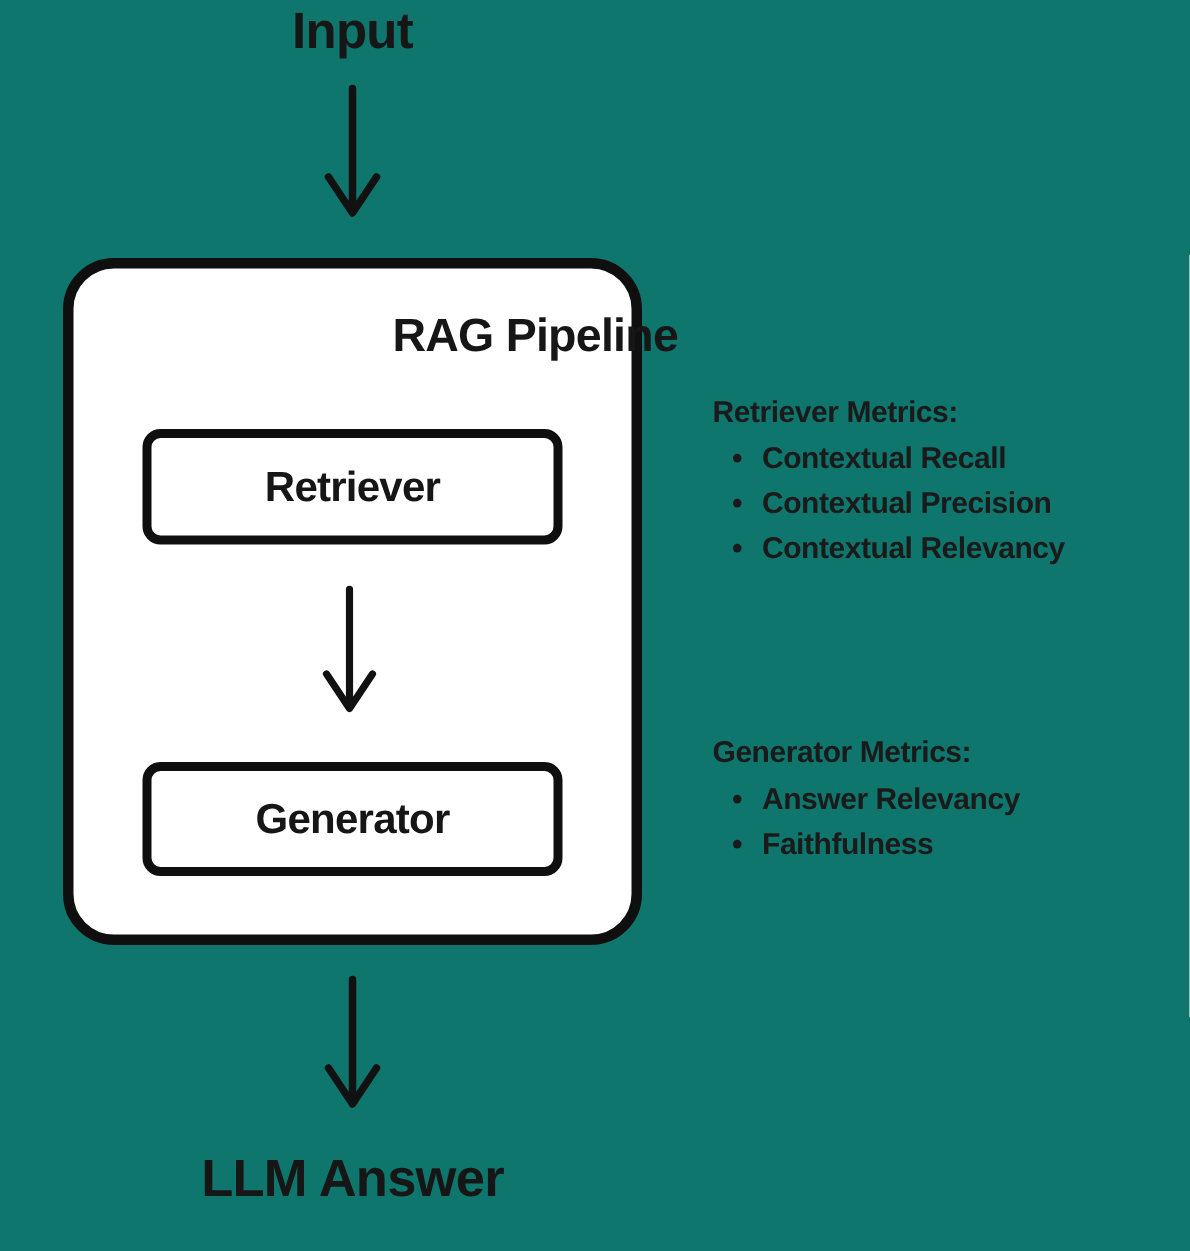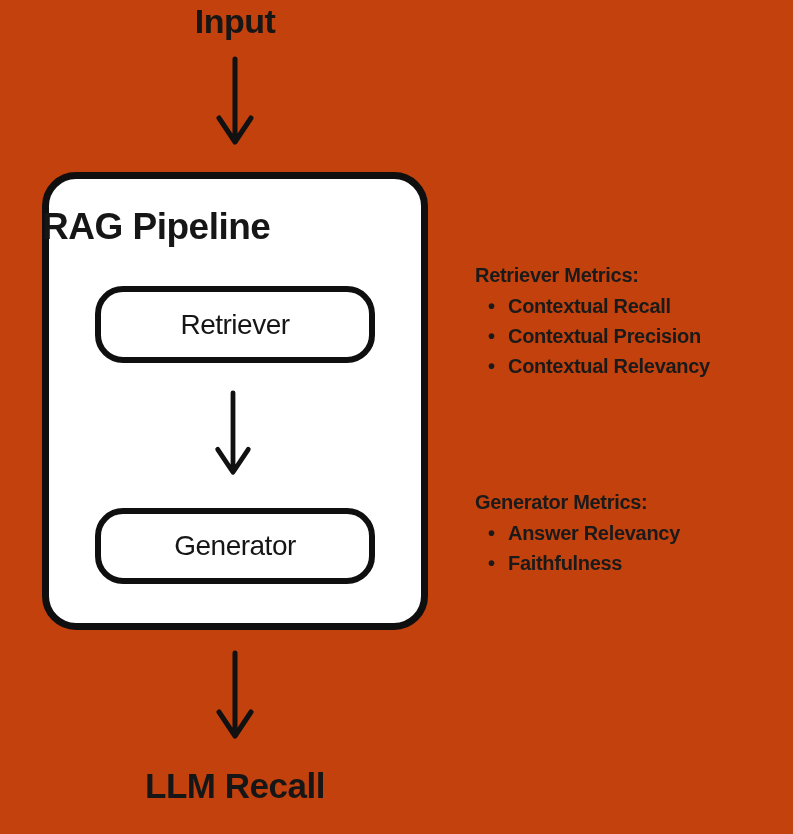--- a/index.html
+++ b/index.html
@@ -1,19 +1,19 @@
 <!DOCTYPE html>
 <html><head>
 <meta charset="utf-8">
 <style>
   html,body{margin:0;padding:0;background:#ffffff;}
   #stage{
     position:relative;
     width:793px;height:834px;
-    background:#c2410c;
+    background:#0f766e;
     font-family:"Liberation Sans","DejaVu Sans",sans-serif;
     color:#161616;
     overflow:hidden;
   }
   .abs{position:absolute;}
 
   .big-label{
     font-weight:700;
     text-align:center;
     color:#161616;
@@ -32,30 +32,30 @@
   .pipeline-box{
     left:42px;top:172px;
     width:386px;height:458px;
     box-sizing:border-box;
     border:7px solid #0f0f0f;
     border-radius:34px;
     background:#ffffff;
   }
   .pipeline-title{
     left:42px;top:206px;width:410px;
-    font-size:37px;font-weight:700;text-align:left;
+    font-size:31px;font-weight:700;text-align:right;
     letter-spacing:-0.5px;
   }
   .node-box{
     box-sizing:border-box;
     border:6px solid #0f0f0f;
-    border-radius:28px;
+    border-radius:12px;
     background:#ffffff;
     display:flex;align-items:center;justify-content:center;
-    font-size:28px;font-weight:400;
+    font-size:28px;font-weight:700;
     letter-spacing:-0.5px;
   }
   .node-retriever{left:95px;top:286px;width:280px;height:77px;}
   .node-generator{left:95px;top:508px;width:280px;height:76px;}
 
   .metrics{
     width:320px;
     color:#1a1a1a;
   }
   .metrics-retriever{left:475px;top:263px;}
@@ -117,21 +117,21 @@
   <div class="abs node-box node-generator">
     <span>Generator</span>
   </div>
 
   <div class="abs arrow arrow-3">
     <svg viewBox="0 0 44 92" aria-hidden="true">
       <path d="M22 3 L22 84 M6 62 L22 86 L38 62"></path>
     </svg>
   </div>
 
-  <div class="abs big-label label-output">LLM Recall</div>
+  <div class="abs big-label label-output">LLM Answer</div>
 
   <div class="abs metrics metrics-retriever">
     <div class="metrics-heading">Retriever Metrics:</div>
     <ul class="metrics-list">
       <li class="metric-item">Contextual Recall</li>
       <li class="metric-item">Contextual Precision</li>
       <li class="metric-item">Contextual Relevancy</li>
     </ul>
   </div>
 

